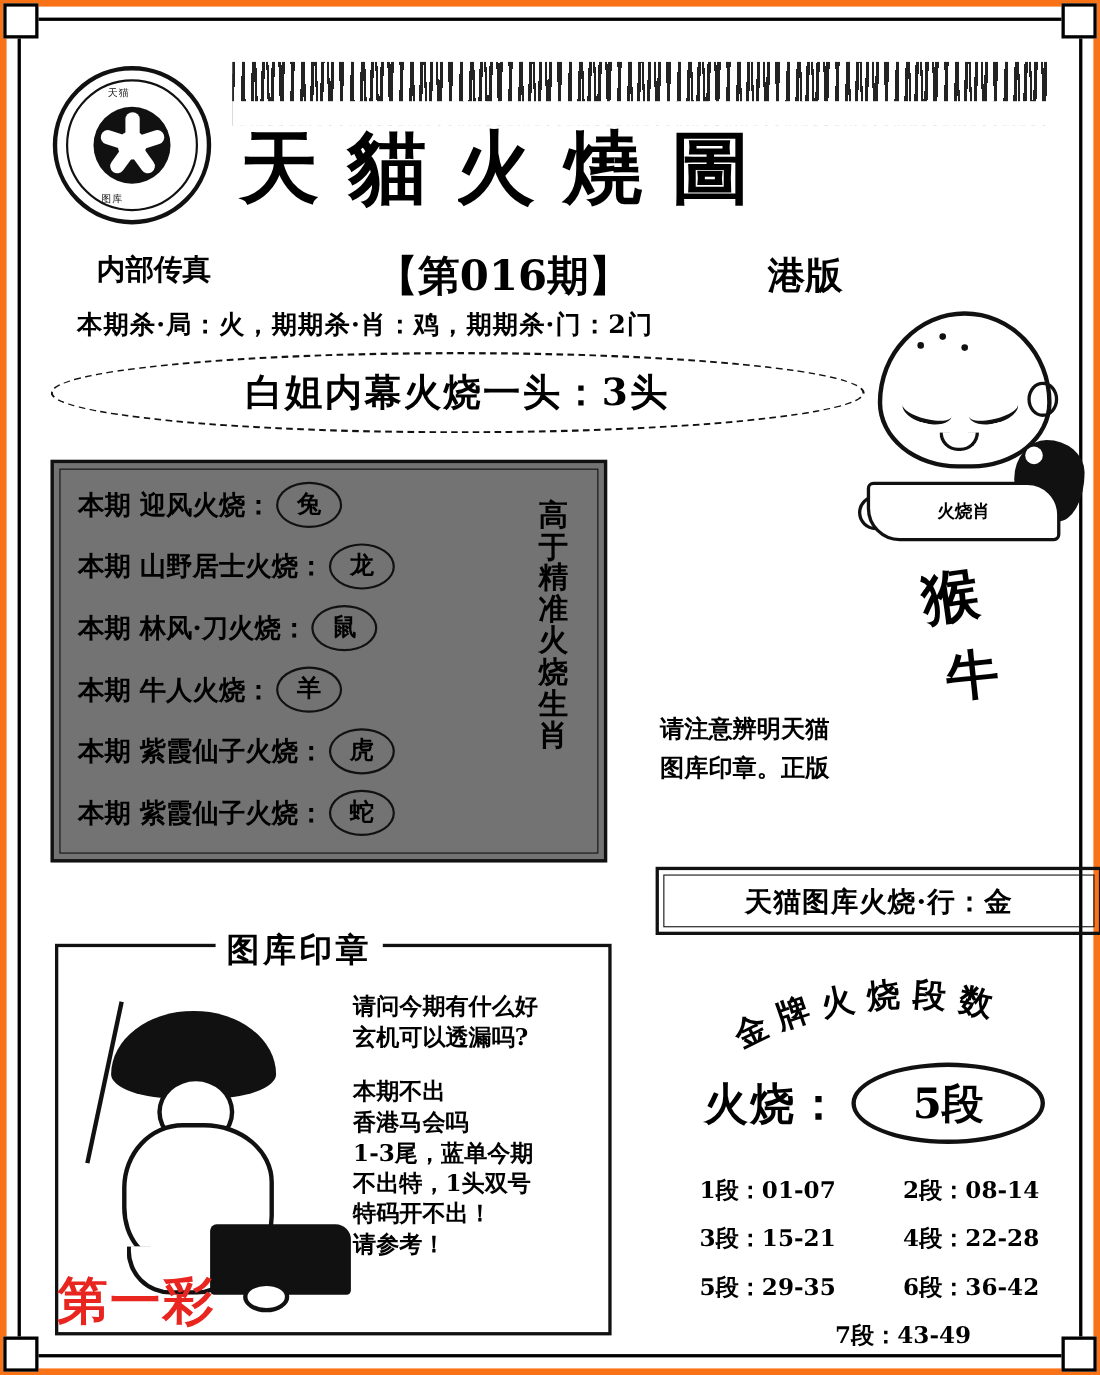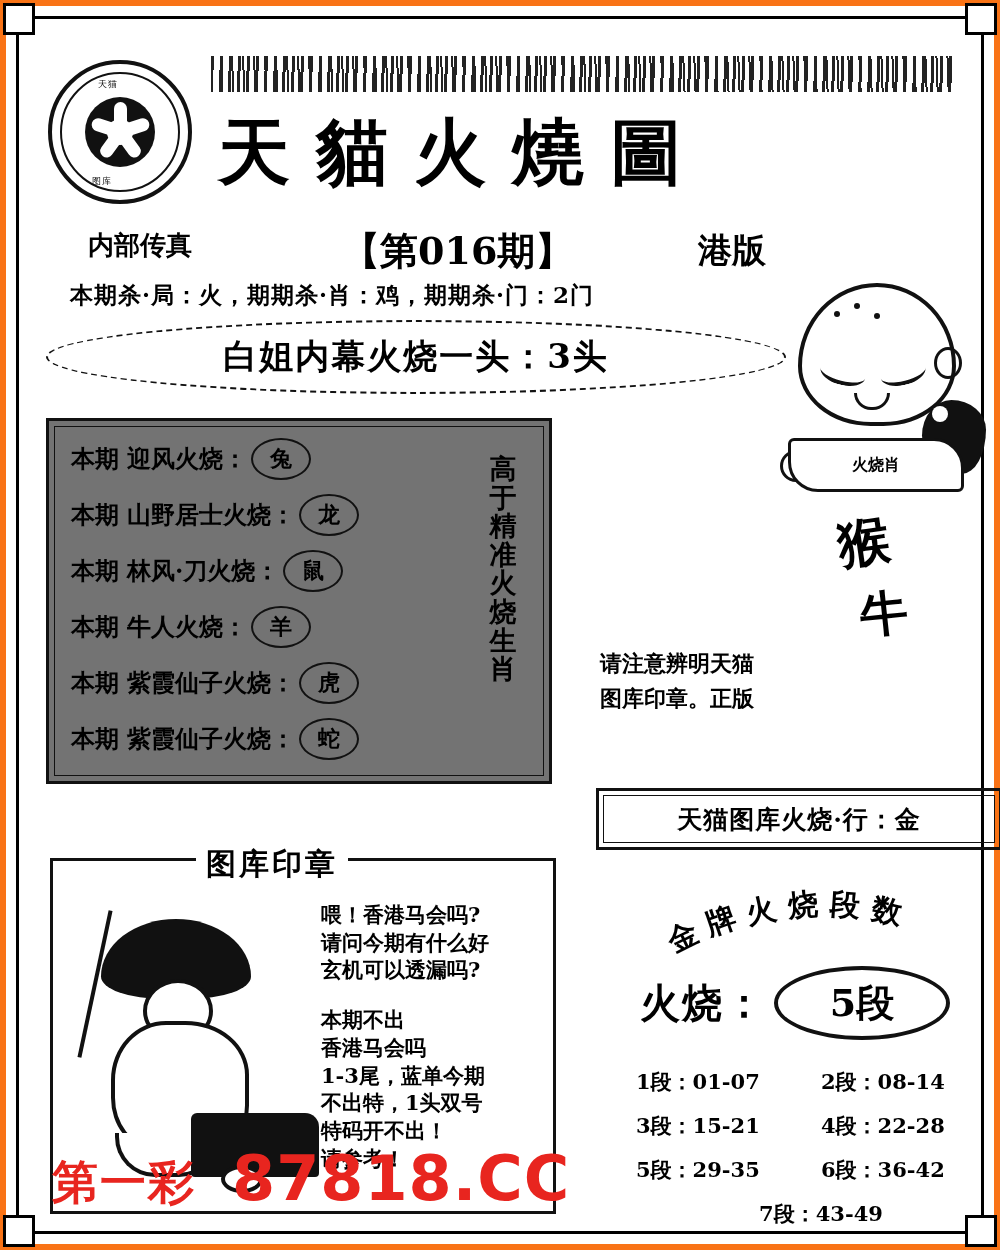--- a/index.html
+++ b/index.html
@@ -395,21 +395,20 @@
       <div class="figure">
         <div class="rod"></div>
         <div class="hat"></div>
         <div class="face"></div>
         <div class="body"></div>
         <div class="leg"></div>
         <div class="cart"></div>
         <div class="wheel"></div>
       </div>
       <div class="phone-text">
-        <div>喂！香港马会吗?</div>
         <div>请问今期有什么好</div>
         <div>玄机可以透漏吗?</div>
         <div class="blk2">本期不出</div>
         <div>香港马会吗</div>
         <div>1-3尾，蓝单今期</div>
         <div>不出特，1头双号</div>
         <div>特码开不出！</div>
         <div>请参考！</div>
       </div>
     </div>
@@ -442,17 +441,16 @@
         <div class="c">5段：29-35</div>
         <div class="c">6段：36-42</div>
       </div>
       <div class="r center">
         <div>7段：43-49</div>
       </div>
     </div>
 
     <div class="wm">
       <div class="cn" style="color: rgb(232, 37, 31);">第一彩</div>
-      <div class="url" style="color: rgb(232, 37, 31);">87818.CC</div>
     </div>
 
   </div>
 </div>
 
 </body></html>

